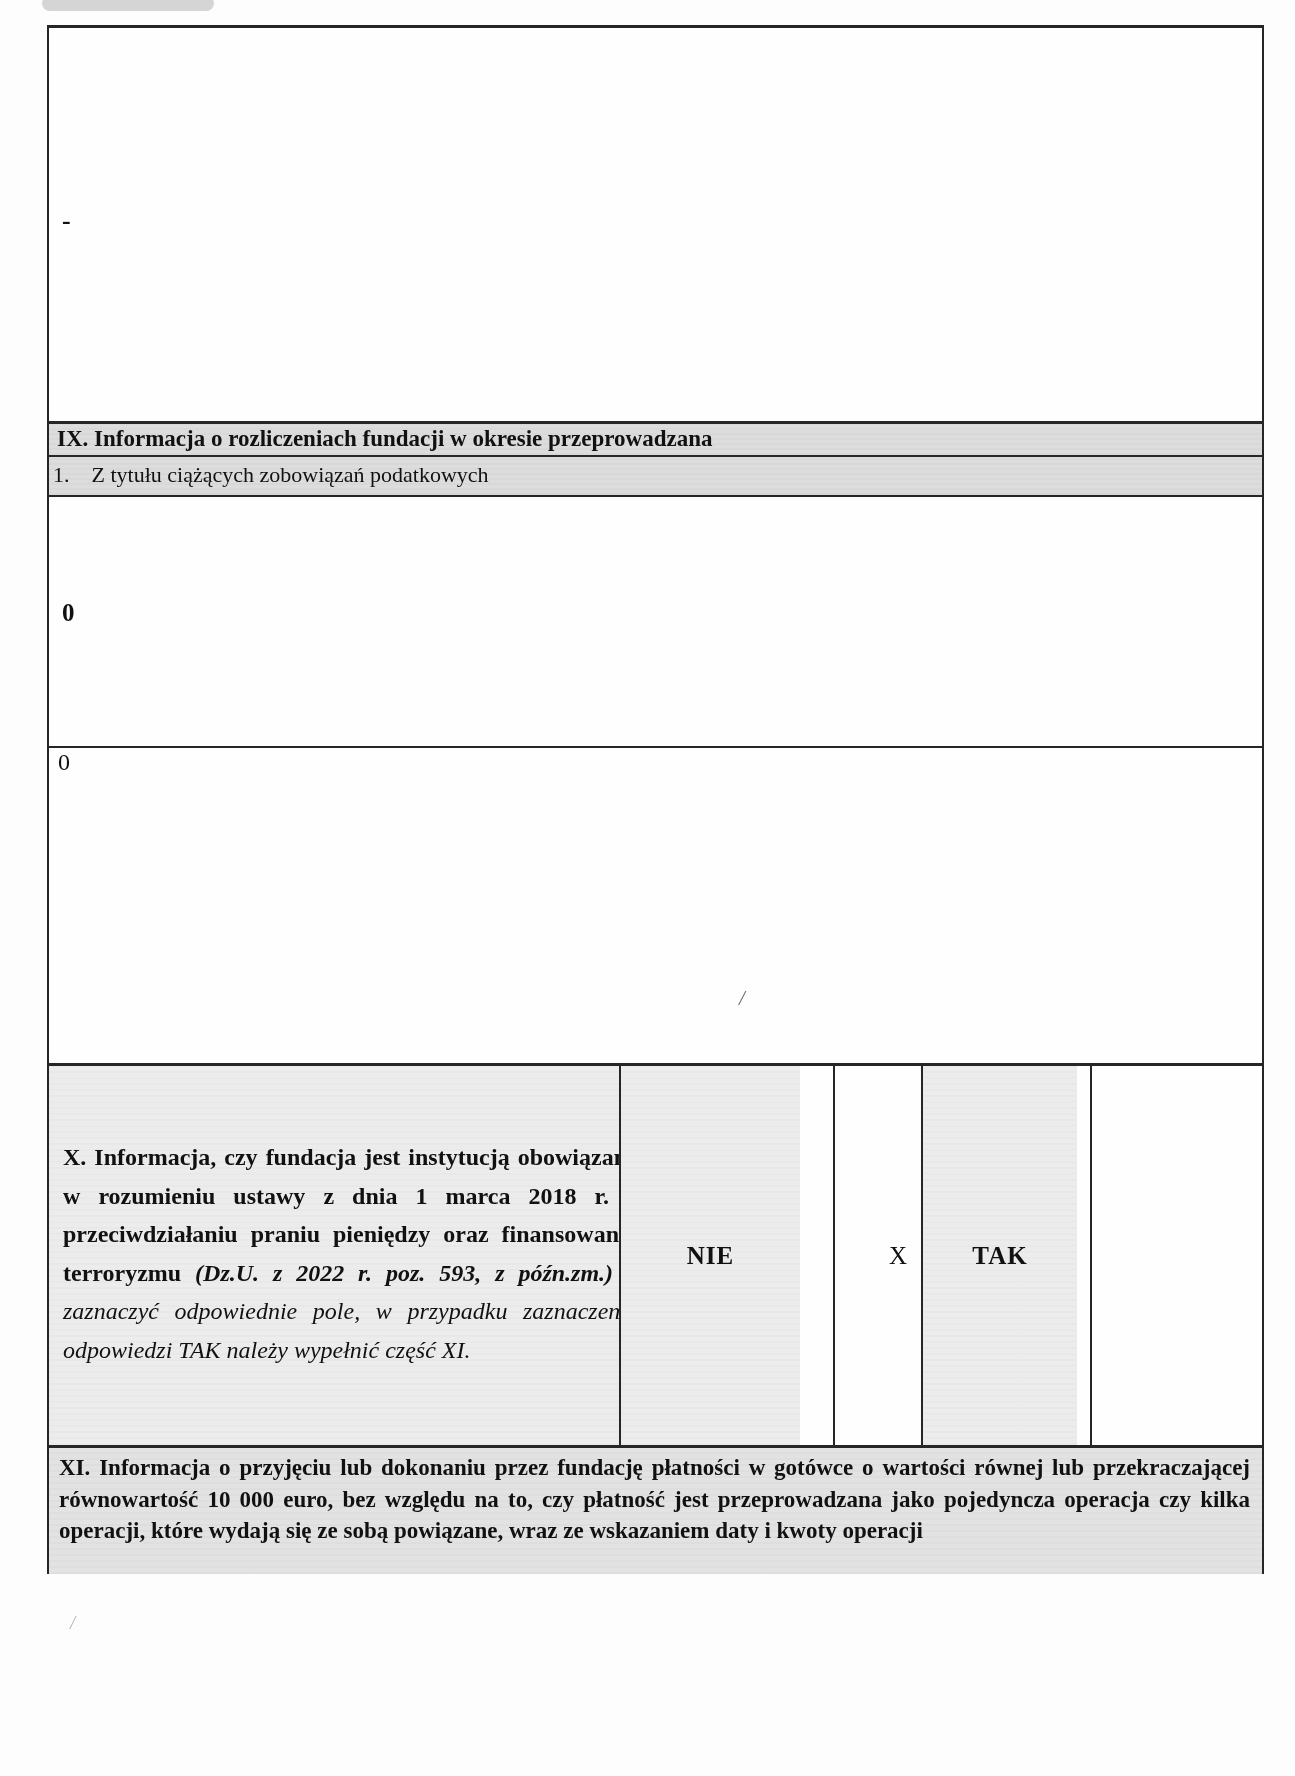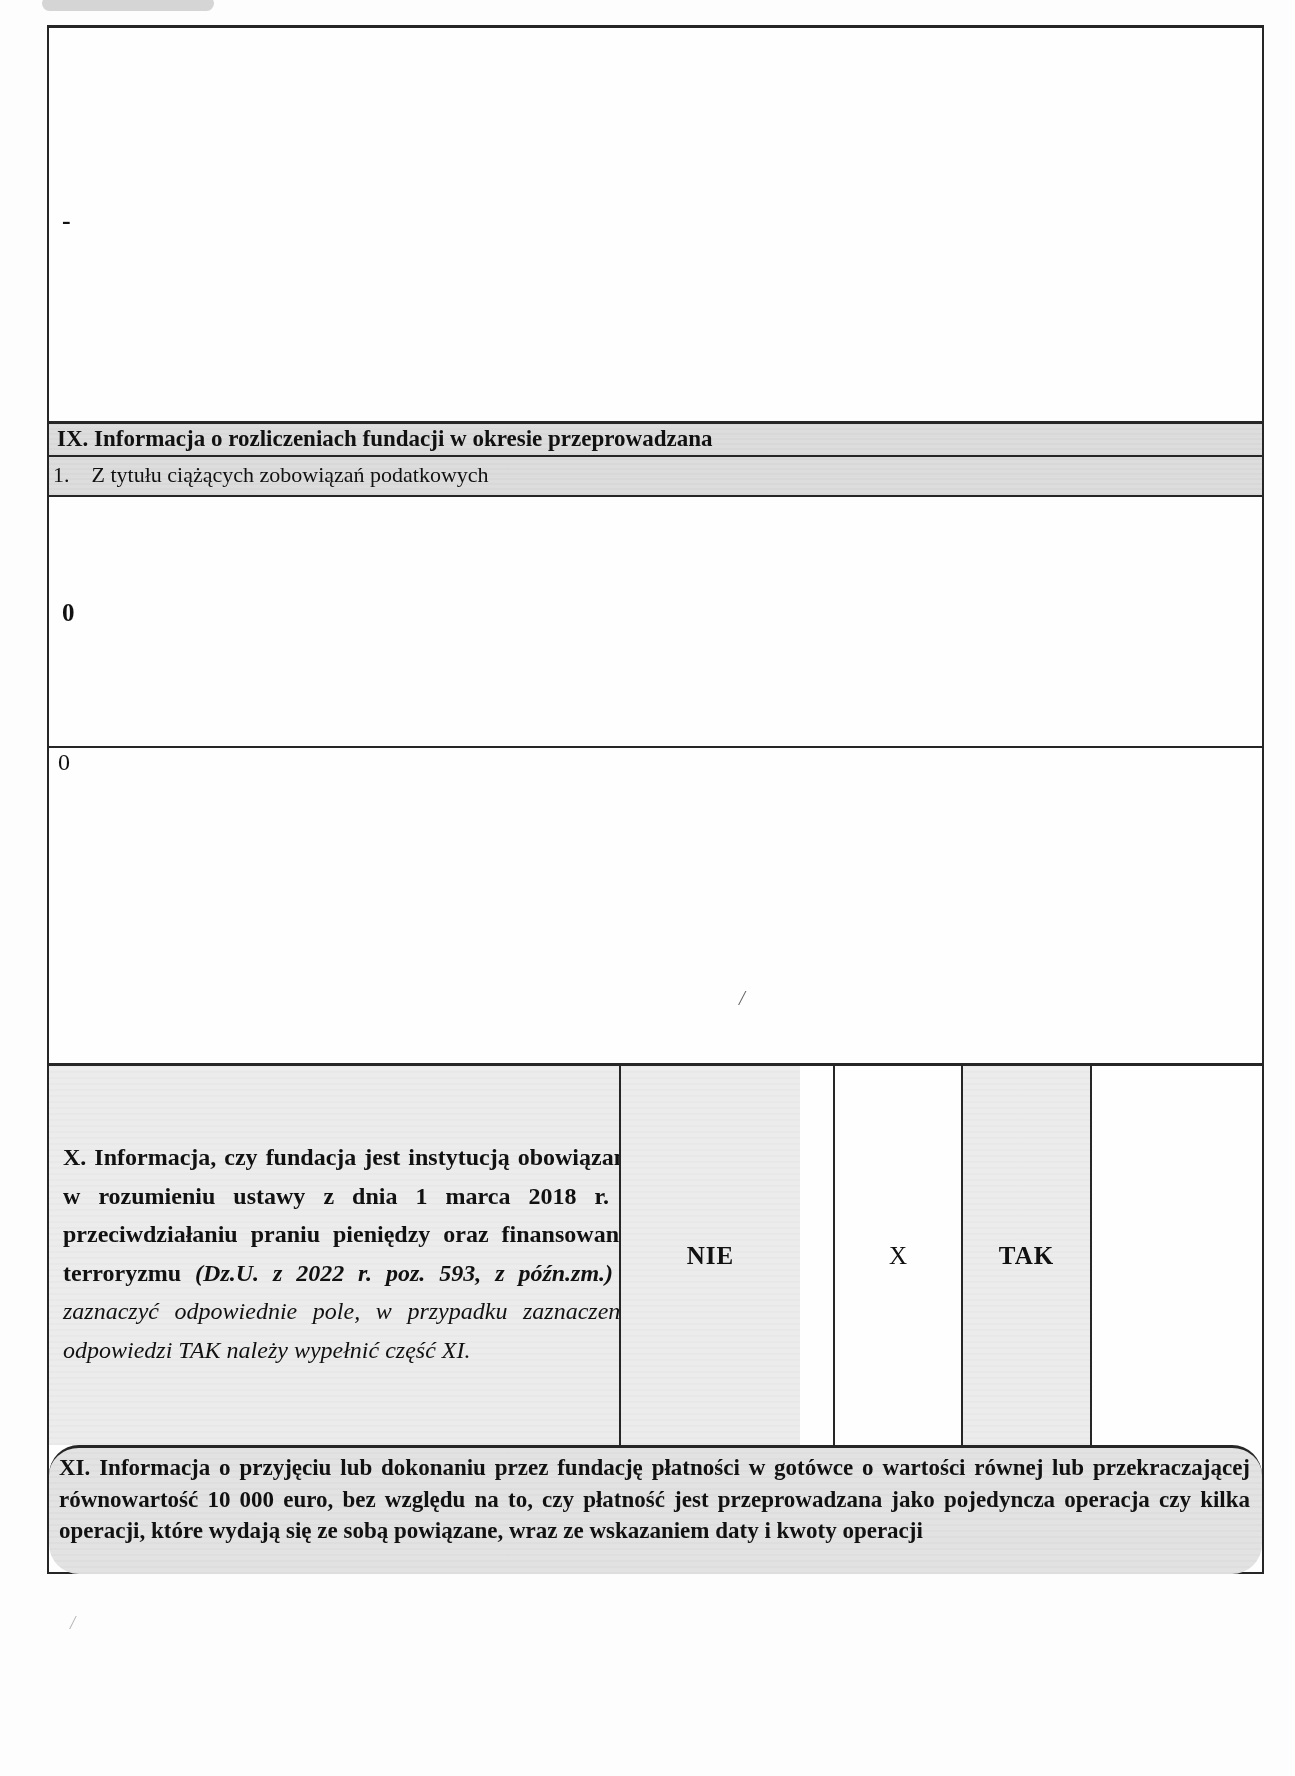--- a/index.html
+++ b/index.html
@@ -109,42 +109,41 @@
     padding: 72px 13px 0 14px;
     text-align: justify;
     font-size: 24px;
     line-height: 38.5px;
     font-weight: bold;
   }
   .x-text-cell .bold-italic { font-style: italic; font-weight: bold; }
   .x-text-cell .plain-italic { font-style: italic; font-weight: normal; }
   .cell-nie  { left: 570px;  width: 181px; border-left: 2px solid #262626; }
   .cell-mark { left: 784px;  width: 128px; border-left: 2px solid #262626; }
-  .cell-tak  { left: 912px;  width: 129px; border-left: 2px solid #262626; }
+  .cell-tak  { left: 872px;  width: 156px; border-left: 2px solid #262626; }
   .cell-last { left: 1041px; width: 172px; border-left: 2px solid #262626; }
   .answer {
     display: flex;
     align-items: center;
     justify-content: center;
     font-size: 25px;
   }
   .answer-label { font-weight: bold; letter-spacing: 1px; }
   .answer-mark  { font-weight: normal; }
   
   .xi-block {
     top: 1417px; height: 129px;
     border-top: 3px solid #262626;
     background: #e2e2e2;
     background-image: repeating-linear-gradient(0deg, rgba(0,0,0,0.018) 0 2px, rgba(255,255,255,0.02) 2px 6px);
     font-weight: bold;
     font-size: 23px;
     line-height: 31.5px;
     text-align: justify;
     padding: 4px 12px 0 10px;
-    border-radius: 30px;
   }
   .scan-slash-bottom {
     position: absolute;
     left: 70px; top: 1612px;
     font-size: 19px;
     color: #b5b5b5;
     font-style: italic;
   }
 </style>
 </head>

